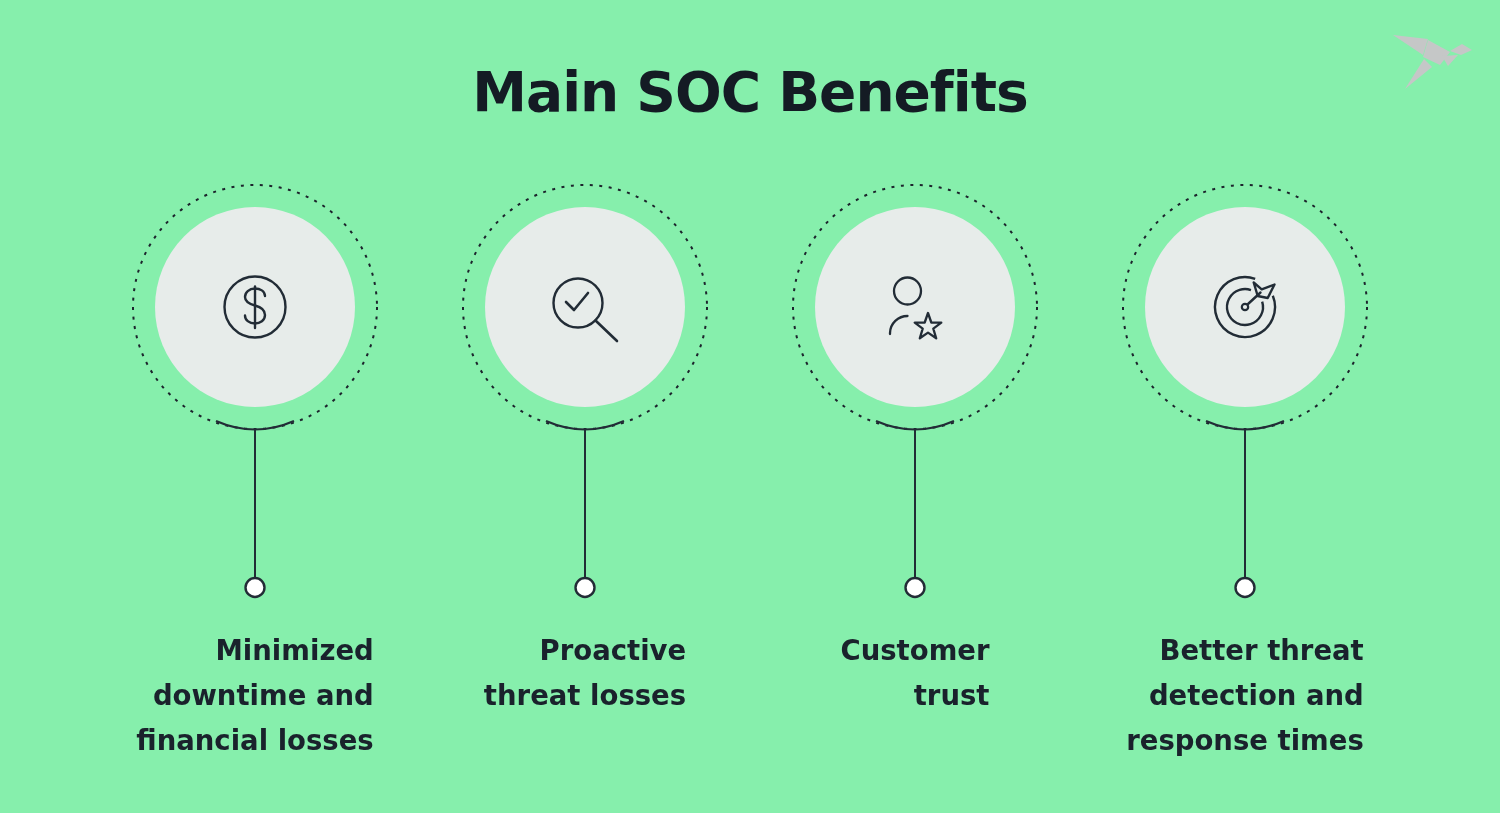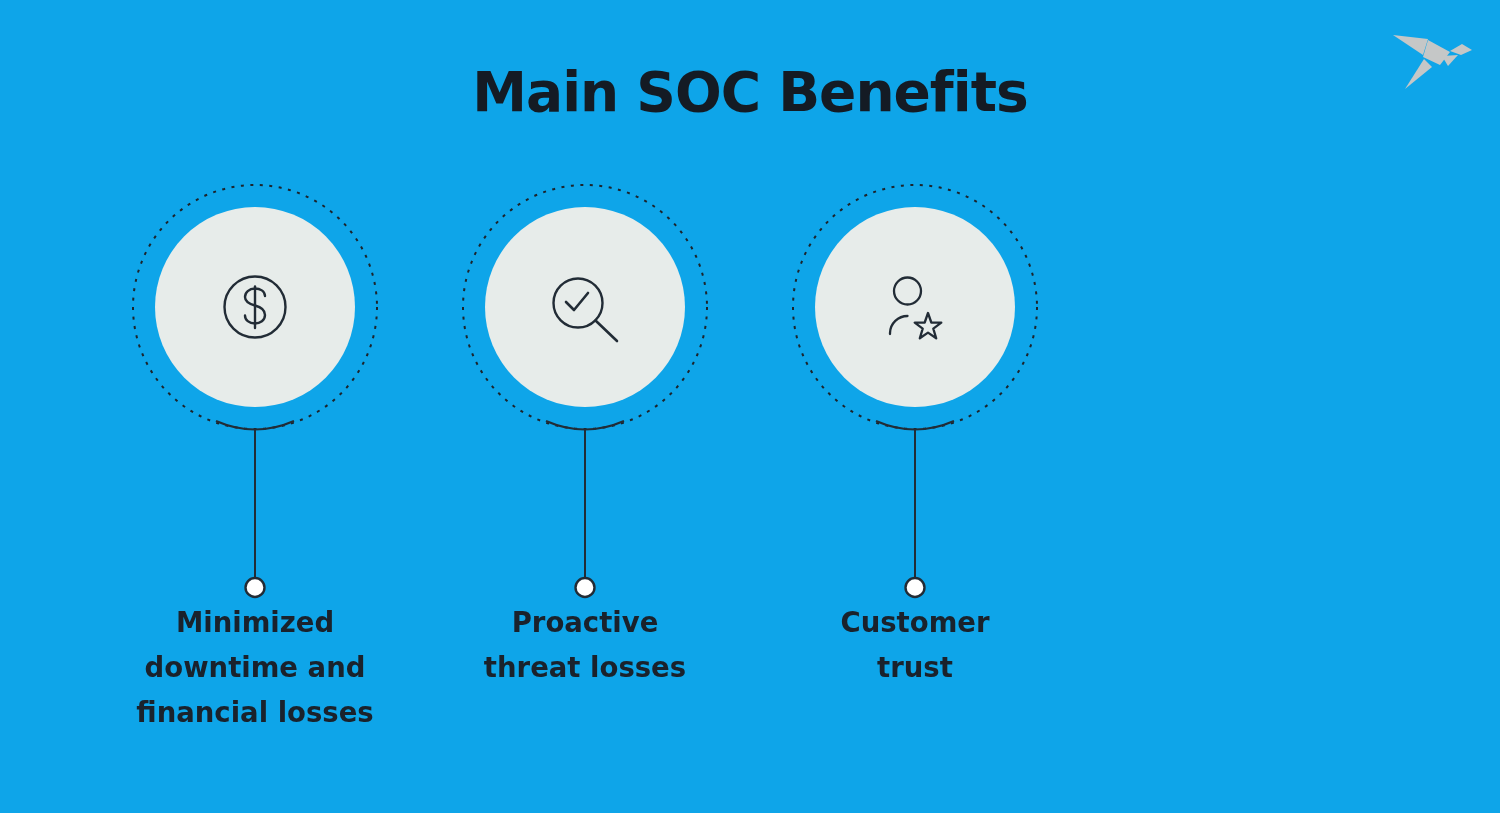--- a/index.html
+++ b/index.html
@@ -4,21 +4,21 @@
 <style>
   html, body { margin: 0; padding: 0; }
   body {
     width: 1500px; height: 813px;
     background: #ffffff;
     font-family: "DejaVu Sans", "Liberation Sans", sans-serif;
   }
   .slide {
     position: relative;
     width: 1500px; height: 813px;
-    background: #0ea5e9;
+    background: #86efac;
     overflow: hidden;
   }
   .title {
     position: absolute;
     top: 60px; left: 0;
     width: 100%;
     margin: 0;
     text-align: center;
     font-size: 55px;
     font-weight: bold;
@@ -37,26 +37,26 @@
     display: flex;
   }
   .column {
     width: 330px;
     display: flex;
     flex-direction: column;
     align-items: center;
   }
   .graphic { display: block; width: 260px; height: 420px; }
   .label {
-    margin-top: 0;
+    margin-top: 28px;
     font-size: 27.5px;
     font-weight: bold;
     line-height: 45px;
     color: #1a222c;
-    text-align: center;
+    text-align: right;
     white-space: pre-line;
   }
   .stroke { fill: none; stroke: #222c36; }
 </style>
 </head>
 <body>
 
 <div class="slide">
 
   <h1 class="title">Main SOC Benefits</h1>
@@ -120,15 +120,34 @@
         <g transform="translate(130,127)">
           <circle class="stroke" cx="-7.5" cy="-16" r="13.5" stroke-width="2.3"></circle>
           <path class="stroke" stroke-width="2.3" stroke-linecap="round" d="M -25 27 L -25 26 A 17.5 17.5 0 0 1 -7.5 9"></path>
           <polygon class="stroke" stroke-width="2.3" stroke-linejoin="round" points="13,6 16.3,15.5 26.3,15.7 18.3,21.7 21.2,31.3 13,25.6 4.8,31.3 7.7,21.7 -0.3,15.7 9.7,15.5"></polygon>
         </g>
       </svg>
       <div class="label">Customer
 trust</div>
     </div>
 
+    <div class="column">
+      <svg class="graphic" viewBox="0 0 260 420">
+        <circle cx="130" cy="127" r="122" fill="none" stroke="#1c242c" stroke-width="2" stroke-dasharray="3 6.5"></circle>
+        <circle cx="130" cy="127" r="100" fill="#e7ecea"></circle>
+        <path class="stroke" d="M 91 241 Q 130 258 169 241" stroke-width="2.2"></path>
+        <line x1="130" y1="250" x2="130" y2="397" stroke="#222c36" stroke-width="2"></line>
+        <circle cx="130" cy="407.5" r="9.5" fill="#ffffff" stroke="#222c36" stroke-width="2.4"></circle>
+        <g transform="translate(130,127)">
+          <circle class="stroke" r="30" stroke-width="2.4" stroke-dasharray="163 25.5" transform="rotate(-22)"></circle>
+          <circle class="stroke" r="18" stroke-width="2.4" stroke-dasharray="95.8 17.3" transform="rotate(-17.5)"></circle>
+          <circle class="stroke" r="3.2" stroke-width="2.2"></circle>
+          <line x1="3" y1="-3" x2="15.5" y2="-14.5" stroke="#222c36" stroke-width="2.4" stroke-linecap="round"></line>
+          <polygon class="stroke" stroke-width="2.4" stroke-linejoin="round" points="12.7,-11 8.7,-24.5 16.7,-17.7 29.5,-22.5 22.7,-9"></polygon>
+        </g>
+      </svg>
+      <div class="label">Better threat
+detection and
+response times</div>
+    </div>
 
   </div>
 </div>
 
 </body></html>

